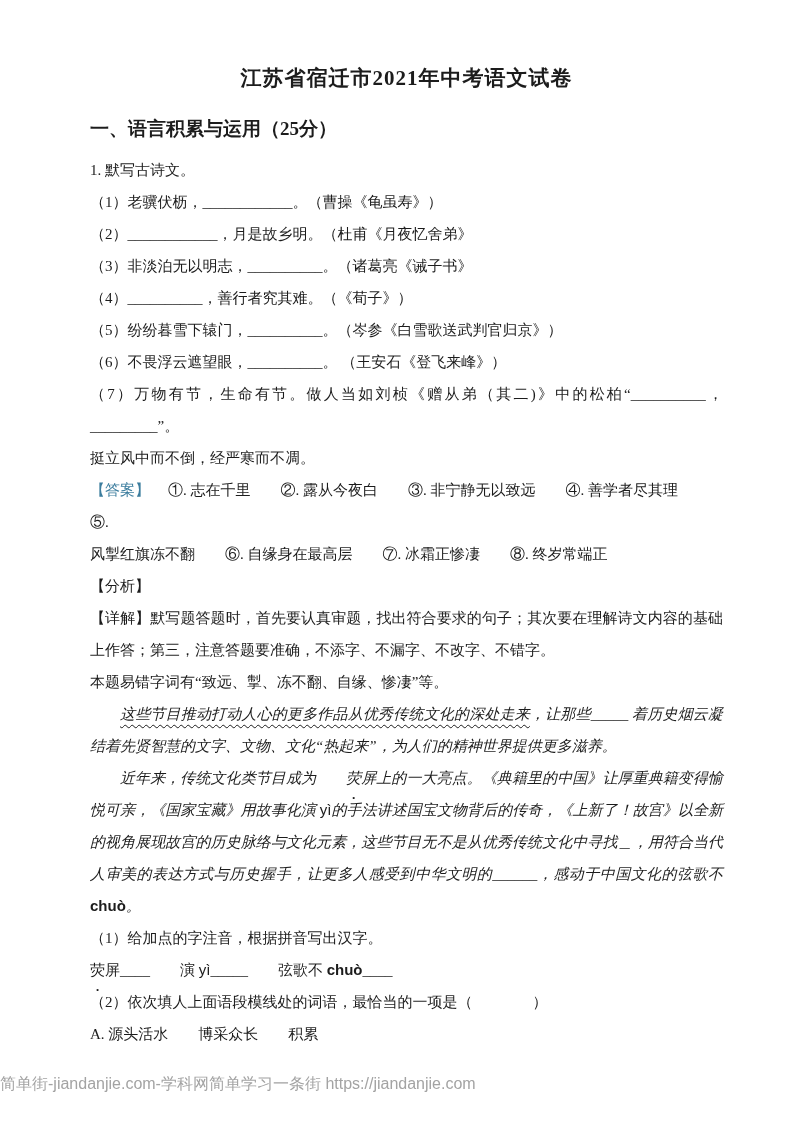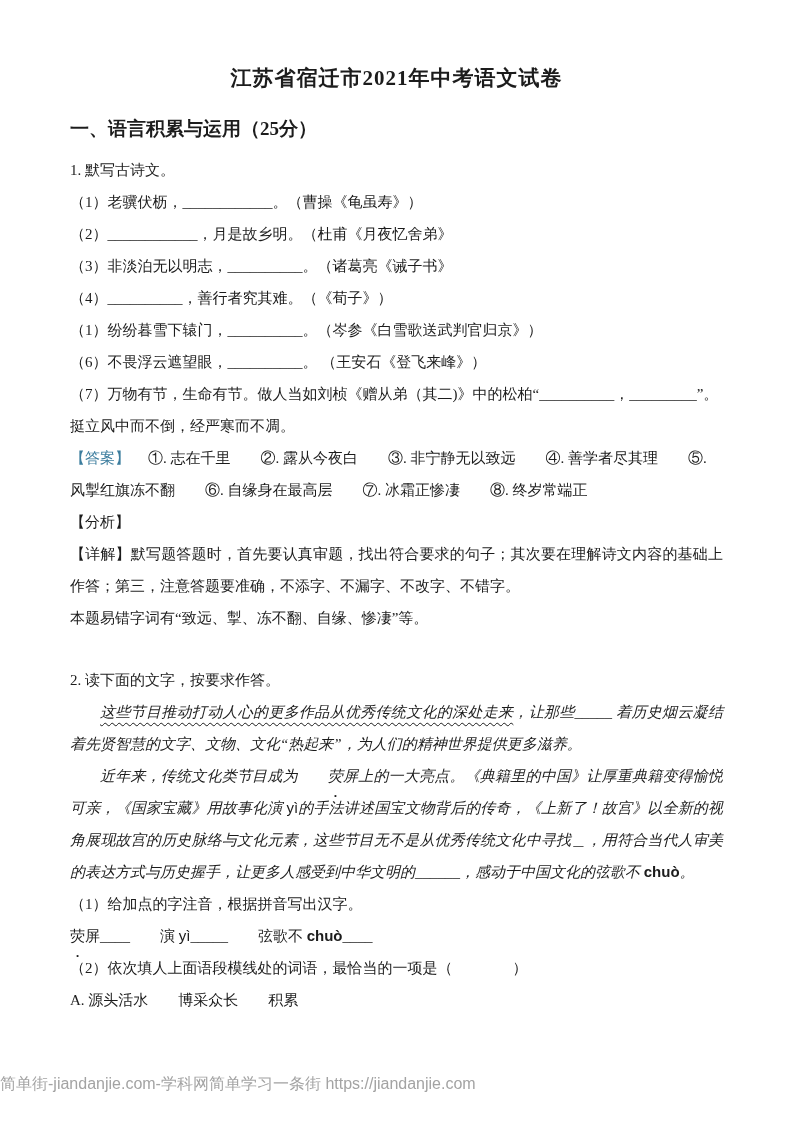--- a/index.html
+++ b/index.html
@@ -6,20 +6,21 @@
   html,body { background:#ffffff; }
   .page {
     position:relative;
     width:793px; height:1122px;
     margin:0 auto;
     background:#ffffff;
     font-family:"Liberation Serif","DejaVu Serif",serif;
     color:#1c1c1c;
     font-size:15px;
     overflow:hidden;
+    padding-left:20px;
   }
   .content { padding:64px 70px 0 70px; }
   .title {
     text-align:center;
     font-size:21px;
     font-weight:bold;
     letter-spacing:1px;
     line-height:28px;
   }
   .section {
@@ -74,39 +75,38 @@
     <h1 class="title">江苏省宿迁市2021年中考语文试卷</h1>
 
     <h2 class="section">一、语言积累与运用（25分）</h2>
 
     <div class="line q1-stem">1. 默写古诗文。</div>
 
     <div class="line">（1）老骥伏枥，____________。（曹操《龟虽寿》）</div>
     <div class="line">（2）____________，月是故乡明。（杜甫《月夜忆舍弟》</div>
     <div class="line">（3）非淡泊无以明志，__________。（诸葛亮《诫子书》</div>
     <div class="line">（4）__________，善行者究其难。（《荀子》）</div>
-    <div class="line">（1）纷纷暮雪下辕门，__________。（岑参《白雪歌送武判官归京》）</div>
+    <div class="line">（5）纷纷暮雪下辕门，__________。（岑参《白雪歌送武判官归京》）</div>
     <div class="line">（6）不畏浮云遮望眼，__________。 （王安石《登飞来峰》）</div>
     <div class="para">（7）万物有节，生命有节。做人当如刘桢《赠从弟（其二)》中的松柏“__________，_________”。</div>
     <div class="line">挺立风中而不倒，经严寒而不凋。</div>
 
     <div class="line">
       <span class="label-blue mr">【答案】</span><span>①. 志在千里　　②. 露从今夜白　　③. 非宁静无以致远　　④. 善学者尽其理　　⑤.</span>
     </div>
     <div class="line">风掣红旗冻不翻　　⑥. 自缘身在最高层　　⑦. 冰霜正惨凄　　⑧. 终岁常端正</div>
 
 
     <div class="line bold">【分析】</div>
 
     <div class="para">
       <span class="bold">【详解】</span><span>默写题答题时，首先要认真审题，找出符合要求的句子；其次要在理解诗文内容的基础上作答；第三，注意答题要准确，不添字、不漏字、不改字、不错字。</span>
     </div>
     <div class="line">本题易错字词有“致远、掣、冻不翻、自缘、惨凄”等。</div>
 
-    <div class="line q2-stem">2. 读下面的文字，按要求作答。</div>
 
     <div class="para passage indent">
       <span class="wavy">这些节目推动打动人心的更多作品从优秀传统文化的深处走来</span><span>，让那些</span><span>_____</span><span> 着历史烟云凝结着先贤智慧的文字、文物、文化“热起来”，为人们的精神世界提供更多滋养。</span>
     </div>
 
     <div class="para passage indent">
       <span>近年来，传统文化类节目成为</span><span class="dot-under">荧</span><span>屏上的一大亮点。《典籍里的中国》让厚重典籍变得愉悦可亲，《国家宝藏》用故事化演 </span><span class="pinyin">yì</span><span>的手法讲述国宝文物背后的传奇，《上新了！故宫》以全新的视角展现故宫的历史脉络与文化元素，这些节目无不是从优秀传统文化中寻找</span><span>＿</span><span>，用符合当代人审美的表达方式与历史握手，让更多人感受到中华文明的</span><span>______</span><span>，感动于中国文化的弦歌不 </span><span class="pinyin-bold">chuò</span><span>。</span>
     </div>
 
     <div class="line">（1）给加点的字注音，根据拼音写出汉字。</div>

